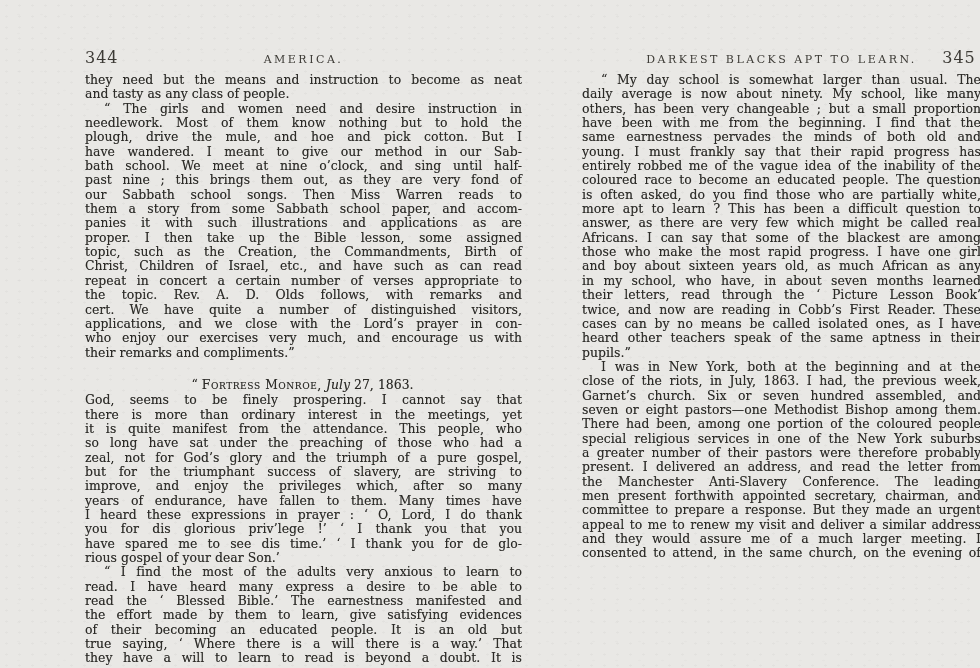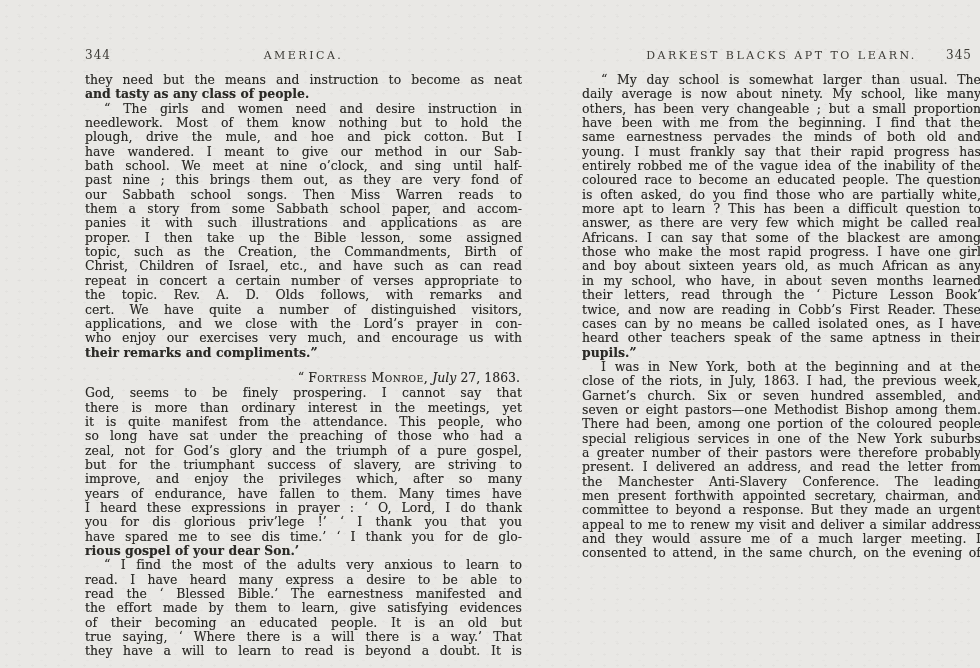--- a/index.html
+++ b/index.html
@@ -22,21 +22,21 @@
   }
   .page { position: absolute; top: 48px; }
   .page-left  { left: 85px;  width: 437px; }
   .page-right { left: 582px; width: 399px; }
 
   .header {
     display: flex; align-items: baseline;
     height: 16px;
     color: #3c3a35;
   }
-  .pnum { width: 44px; font-size: 12px; letter-spacing: 1px; }
+  .pnum { width: 44px; font-size: 16px; letter-spacing: 1px; }
   .page-right .pnum { text-align: center; }
   .htitle {
     flex: 1; text-align: center;
     font-size: 11px; letter-spacing: 2.5px;
     white-space: nowrap;
   }
   .hspacer { width: 44px; }
 
   .page-body {
     margin-top: 9px;
@@ -45,31 +45,31 @@
     text-shadow: 0.2px 0.2px 0.4px rgba(60,60,60,0.5);
     letter-spacing: 0.1px;
   }
   .para { margin: 0; }
   .line {
     height: 14.35px;
     white-space: nowrap;
     text-align: justify;
     text-align-last: justify;
   }
-  .line.last { text-align-last: left; font-weight: bold; }
+  .line.last { text-align-last: left; }
   .line.indent { text-indent: 19px; }
 
   
   .page-right .para:nth-child(3) { margin-top: 23px; }
 
   .dateline {
     height: 14.35px;
-    text-align: right;
+    text-align: center;
     padding-right: 2px;
-    margin-top: 11px;
+    margin-top: 18px;
     margin-bottom: 1px;
   }
   .smallcaps { font-variant: small-caps; letter-spacing: 0.6px; }
   .italic { font-style: italic; }
 </style>
 </head>
 <body>
 
 <div class="scan">
 
@@ -164,21 +164,21 @@
           <div class="line indent">I was in New York, both at the beginning and at the</div>
           <div class="line">close of the riots, in July, 1863.  I had, the previous week,</div>
           <div class="line">Garnet’s church.  Six or seven hundred assembled, and</div>
           <div class="line">seven or eight pastors—one Methodist Bishop among them.</div>
           <div class="line">There had been, among one portion of the coloured people</div>
           <div class="line">special religious services in one of the New York suburbs</div>
           <div class="line">a greater number of their pastors were therefore probably</div>
           <div class="line">present.  I delivered an address, and read the letter from</div>
           <div class="line">the Manchester Anti-Slavery Conference.  The leading</div>
           <div class="line">men present forthwith appointed secretary, chairman, and</div>
-          <div class="line">committee to beyond a response.  But they made an urgent</div>
+          <div class="line">committee to prepare a response.  But they made an urgent</div>
           <div class="line">appeal to me to renew my visit and deliver a similar address</div>
           <div class="line">and they would assure me of a much larger meeting.  I</div>
           <div class="line">consented to attend, in the same church, on the evening of</div>
         </div>
       </div>
   </div>
 
 </div>
 
 </body></html>

